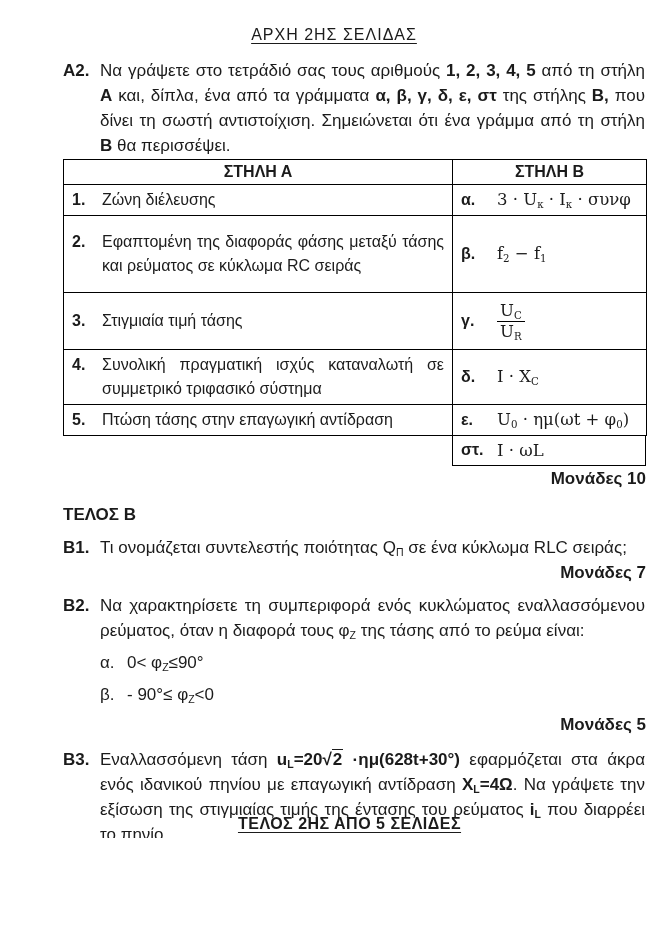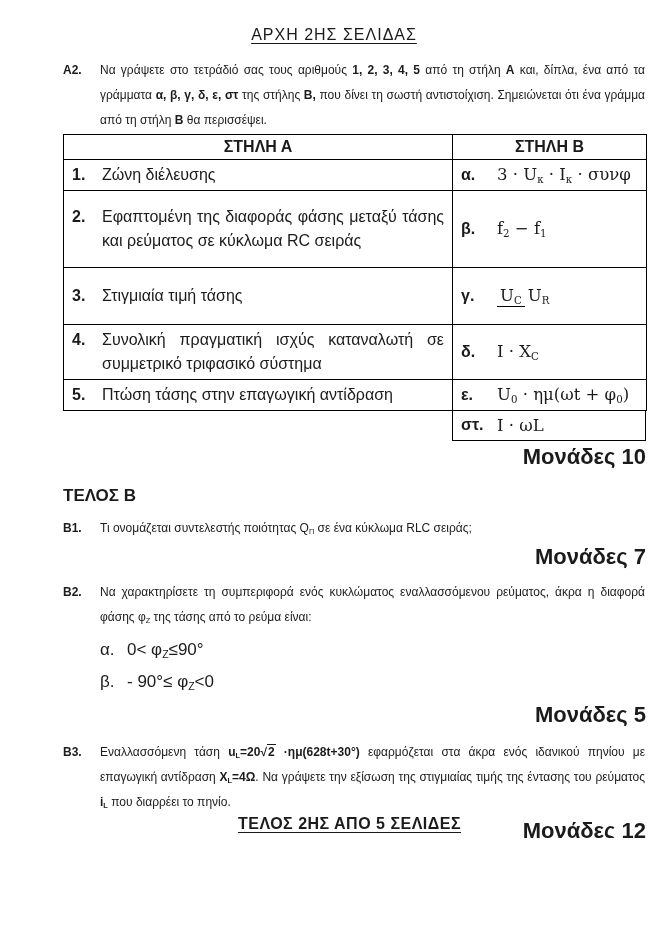--- a/index.html
+++ b/index.html
@@ -7,39 +7,39 @@
     position:relative; width:668px; height:838px; box-sizing:border-box;
     background:#ffffff; color:#1b1b1b;
     font-family:"Liberation Sans", sans-serif;
     padding:26px 23px 0 63px; overflow:hidden;
   }
   .page-header {
     margin:0 -23px 14px -63px; text-align:center;
     font-size:16px; letter-spacing:1px;
     text-decoration:underline; text-underline-offset:3px;
   }
-  .qblock { display:flex; margin-top:14px; font-size:12px; line-height:25px; }
+  .qblock { display:flex; margin-top:14px; font-size:17px; line-height:25px; }
   .qlabel { flex:none; width:37px; font-weight:bold; }
   .qtext  { flex:1; text-align:justify; }
   .b { font-weight:bold; }
   sub { font-size:0.62em; line-height:0; vertical-align:-0.28em; }
-  .points { width:583px; text-align:right; font-weight:bold; font-size:22px; margin-top:3px; }
+  .points { width:583px; text-align:right; font-weight:bold; font-size:17px; margin-top:3px; }
 
   table.match { border-collapse:collapse; table-layout:fixed; width:583px; margin-top:1px; font-size:16px; }
   table.match th, table.match td { border:1.2px solid #000; padding:0; vertical-align:middle; }
   table.match th { font-weight:bold; font-size:16px; padding:3px 4px; text-align:center; }
   .lw { display:flex; align-items:flex-start; padding:3px 6px 3px 8px; line-height:24px; }
   .rw { display:flex; align-items:center; padding:3px 4px 3px 8px; min-height:24px; line-height:22px; }
   .rnum { flex:none; width:30px; font-weight:bold; }
   .rletter { flex:none; width:36px; font-weight:bold; }
   .rtext { flex:1; text-align:justify; padding-right:2px; }
   .formula { font-family:"DejaVu Serif", serif; font-size:16.5px; }
   .row-tall .rw { min-height:70px; }
   .row-frac .rw { min-height:50px; }
-  .frac { display:inline-flex; vertical-align:middle; line-height:20px; margin:3px 0; }
+  .frac { display:inline-flex; flex-direction:column; vertical-align:middle; line-height:20px; margin:3px 0; }
   .frac .num { border-bottom:1.3px solid #000; padding:0 3px; }
   .frac .den { padding:0 3px; }
   .extra-cell {
     box-sizing:border-box; width:194px; margin-left:389px;
     border:1.2px solid #000; border-top:none;
     display:flex; align-items:center; padding:3px 4px 4px 8px; min-height:30px; font-size:16px;
   }
   .section-heading { margin-top:16px; font-weight:bold; font-size:17px; }
   .subitem { display:flex; margin:8px 0 0 37px; font-size:17px; line-height:24px; }
   .silabel { flex:none; width:27px; }
@@ -159,21 +159,21 @@
   <div class="section-heading">ΤΕΛΟΣ Β</div>
 
   <div class="qblock" style="margin-top:10px;">
     <span class="qlabel">Β1.</span>
     <span class="qtext"><span>Τι ονομάζεται συντελεστής ποιότητας Q</span><sub>Π</sub><span> σε ένα κύκλωμα RLC σειράς;</span></span>
   </div>
   <div class="points">Μονάδες 7</div>
 
   <div class="qblock" style="margin-top:10px;">
     <span class="qlabel">Β2.</span>
-    <span class="qtext"><span>Να χαρακτηρίσετε τη συμπεριφορά ενός κυκλώματος εναλλασσόμενου ρεύματος, άκρα η διαφορά φάσης φ</span><sub>Z</sub><span> της τάσης από το ρεύμα είναι:</span></span>
+    <span class="qtext"><span>Να χαρακτηρίσετε τη συμπεριφορά ενός κυκλώματος εναλλασσόμενου ρεύματος, όταν η διαφορά τους φ</span><sub>Z</sub><span> της τάσης από το ρεύμα είναι:</span></span>
   </div>
   <div class="subitem">
     <span class="silabel">α.</span>
     <span><span>0&lt; φ</span><sub>Z</sub><span>≤90°</span></span>
   </div>
   <div class="subitem">
     <span class="silabel">β.</span>
     <span><span>- 90°≤ φ</span><sub>Z</sub><span>&lt;0</span></span>
   </div>
   <div class="points" style="margin-top:8px;">Μονάδες 5</div>

